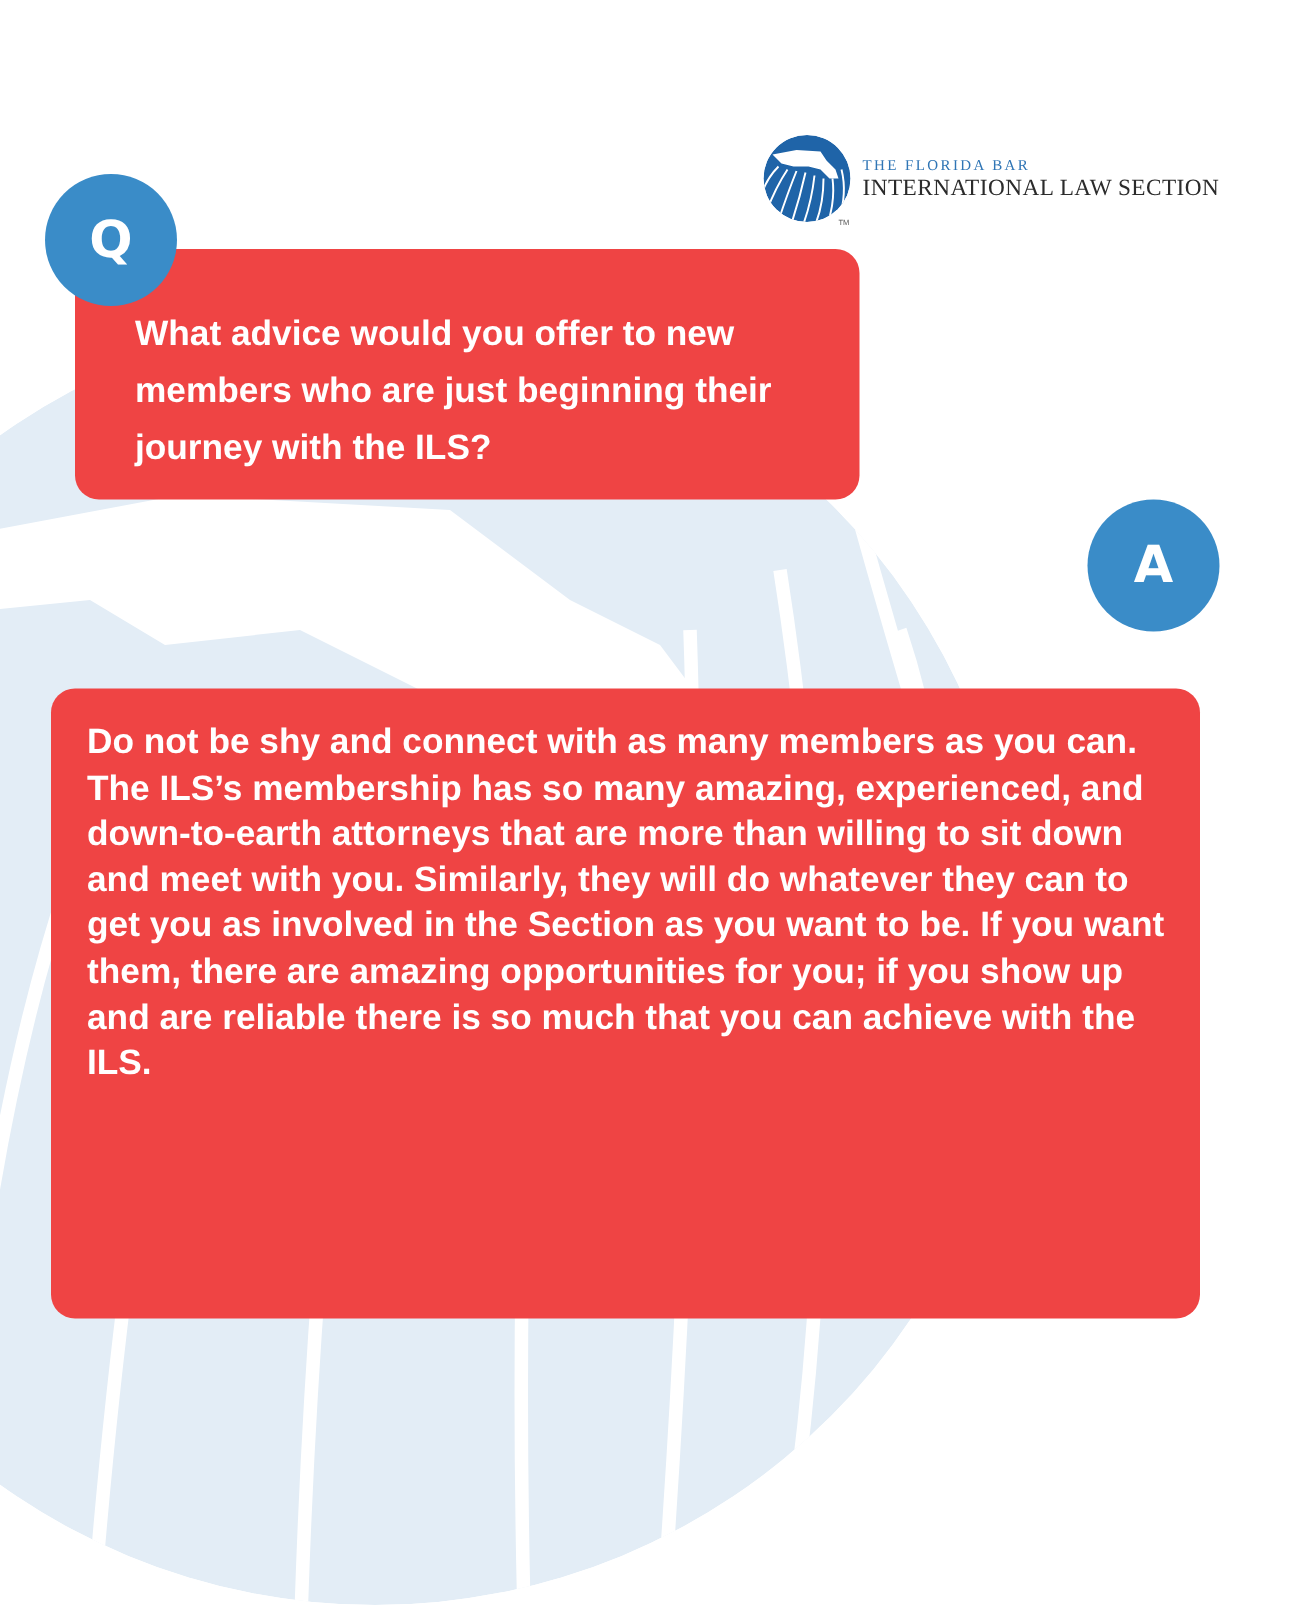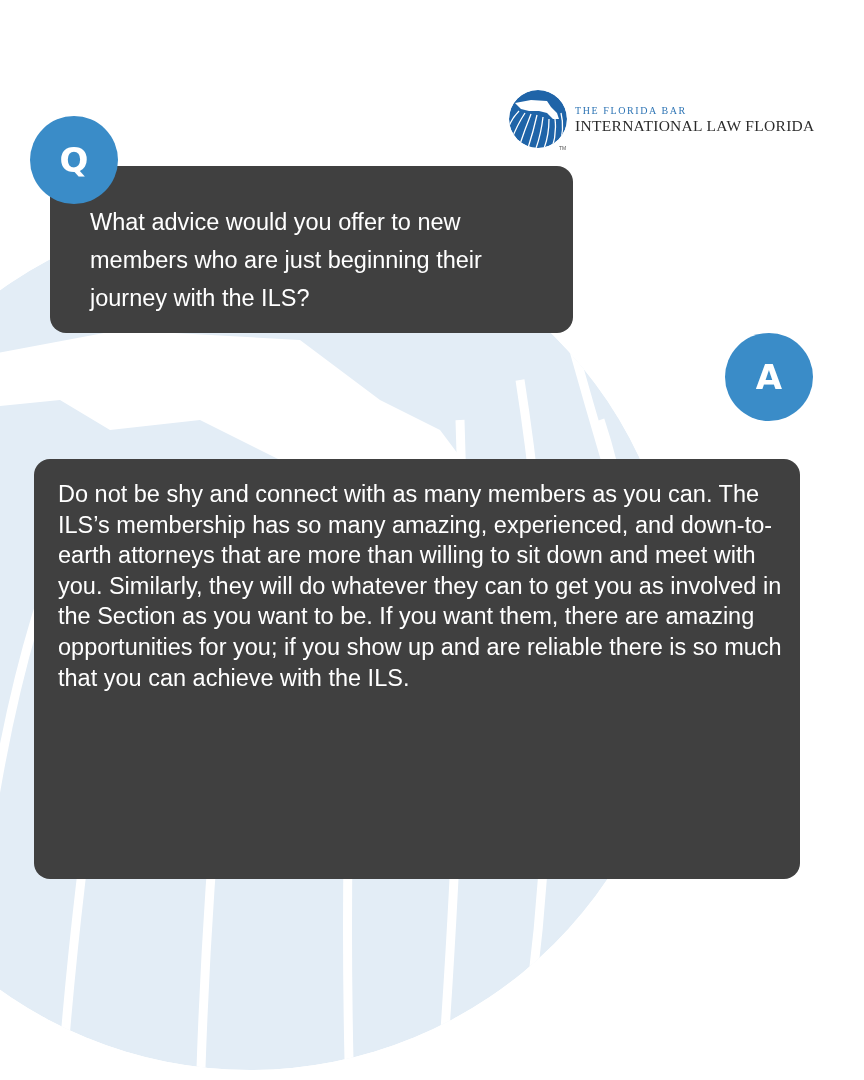--- a/index.html
+++ b/index.html
@@ -11,21 +11,21 @@
     .logo { position: absolute; left: 509px; top: 89px; height: 62px; display: flex; align-items: center; z-index: 2; }
     .logo-globe { width: 60px; height: 62px; position: relative; }
     .logo-text { margin-left: 6px; display: flex; flex-direction: column; }
     .logo-line1 { font-family: "Liberation Serif", serif; font-size: 10px; letter-spacing: 1.6px; color: #2f75b5; line-height: 12px; }
     .logo-line2 { font-family: "Liberation Serif", serif; font-size: 15.5px; color: #2b2b2b; letter-spacing: 0.3px; line-height: 18px; }
 
     .badge { position: absolute; width: 88px; height: 88px; border-radius: 50%; background: #3a8cc8; color: #ffffff; display: flex; align-items: center; justify-content: center; font-family: "DejaVu Sans", sans-serif; font-weight: bold; font-size: 34px; z-index: 3; }
     .badge-q { left: 30px; top: 116px; }
     .badge-a { left: 725px; top: 333px; }
 
-    .bubble { position: absolute; background: #404040; border-radius: 16px; color: #ffffff; font-weight: normal; z-index: 2; }
+    .bubble { position: absolute; background: #ef4444; border-radius: 16px; color: #ffffff; font-weight: bold; z-index: 2; }
     .bubble-q { left: 50px; top: 166px; width: 523px; height: 167px; padding: 37px 10px 0 40px; font-size: 23.5px; line-height: 38px; }
     .bubble-a { left: 34px; top: 459px; width: 766px; height: 420px; padding: 20px 14px 0 24px; font-size: 23.5px; line-height: 30.6px; }
   </style>
 </head>
 <body>
 
 <svg class="watermark" viewBox="0 0 864 1080" xmlns="http://www.w3.org/2000/svg">
   <defs>
     <clipPath id="wmclip">
       <circle cx="250" cy="640" r="430"></circle>
@@ -69,21 +69,21 @@
           <path d="M 22 25 Q 16 40 10 58"></path>
           <path d="M 16 24 Q 8 36 2 52"></path>
           <path d="M 10 22 Q 2 30 -2 42"></path>
         </g>
       </g>
       <text x="50" y="61" font-size="5" fill="#555" font-family="Liberation Sans, sans-serif">TM</text>
     </svg>
   </div>
   <div class="logo-text">
     <span class="logo-line1">THE FLORIDA BAR</span>
-    <span class="logo-line2">INTERNATIONAL LAW FLORIDA</span>
+    <span class="logo-line2">INTERNATIONAL LAW SECTION</span>
   </div>
 </div>
 
 <div class="bubble bubble-q">
   <p>What advice would you offer to new members who are just beginning their journey with the ILS?</p>
 </div>
 <div class="badge badge-q">
   <span>Q</span>
 </div>
 

